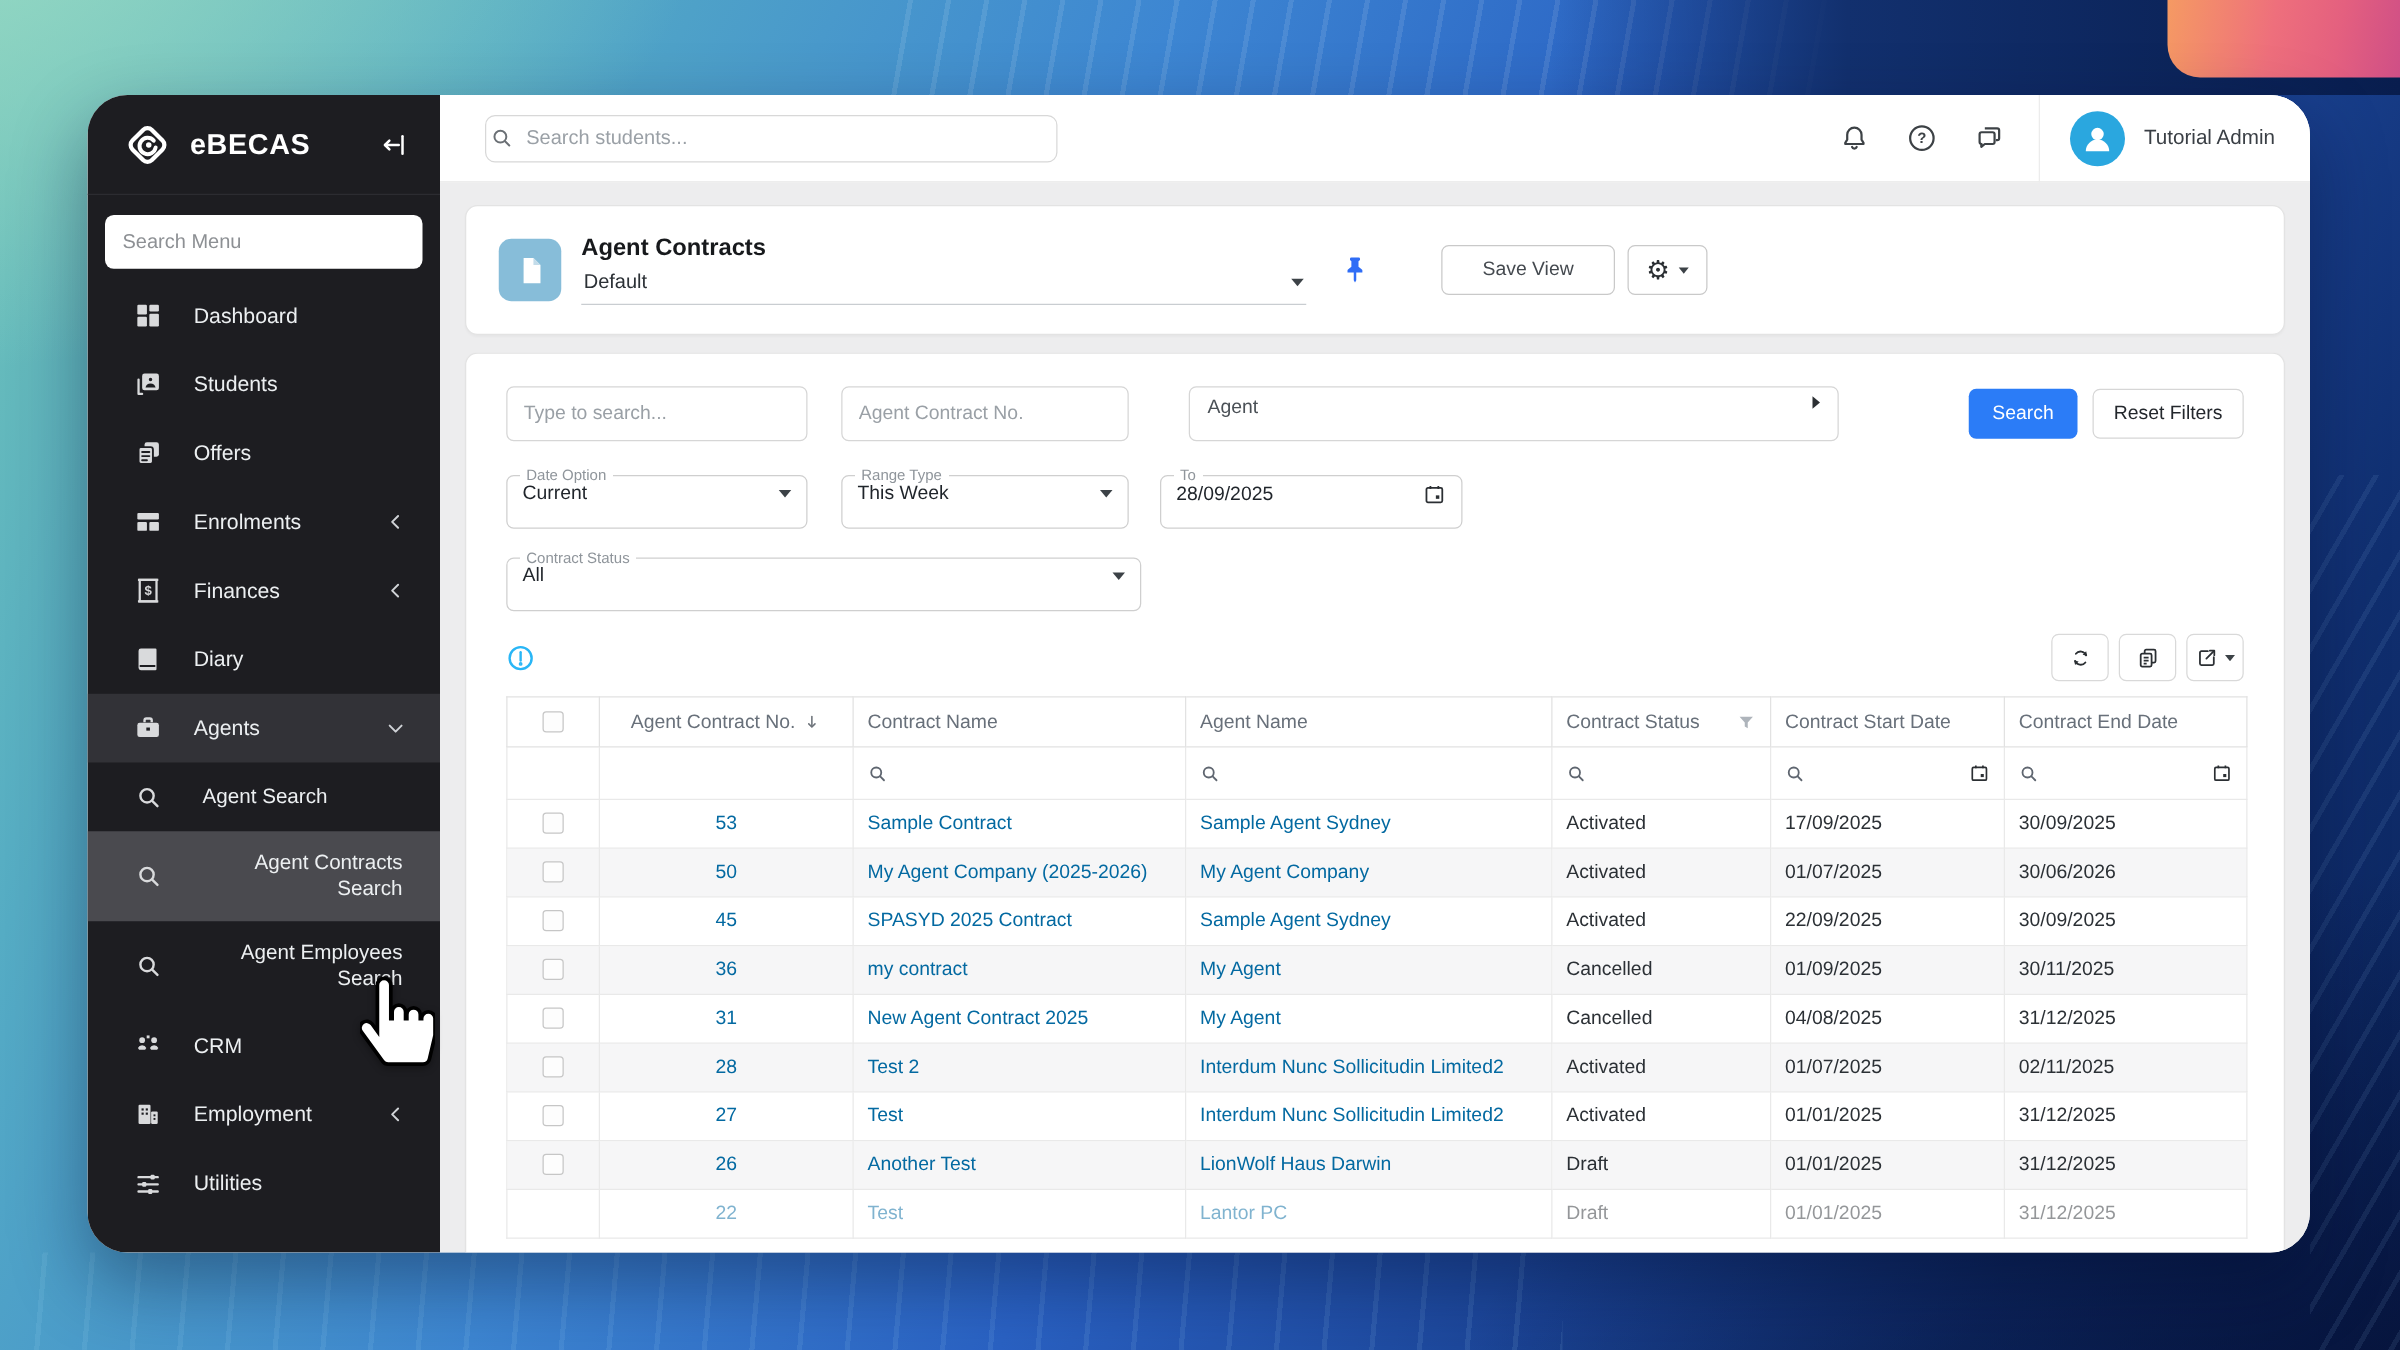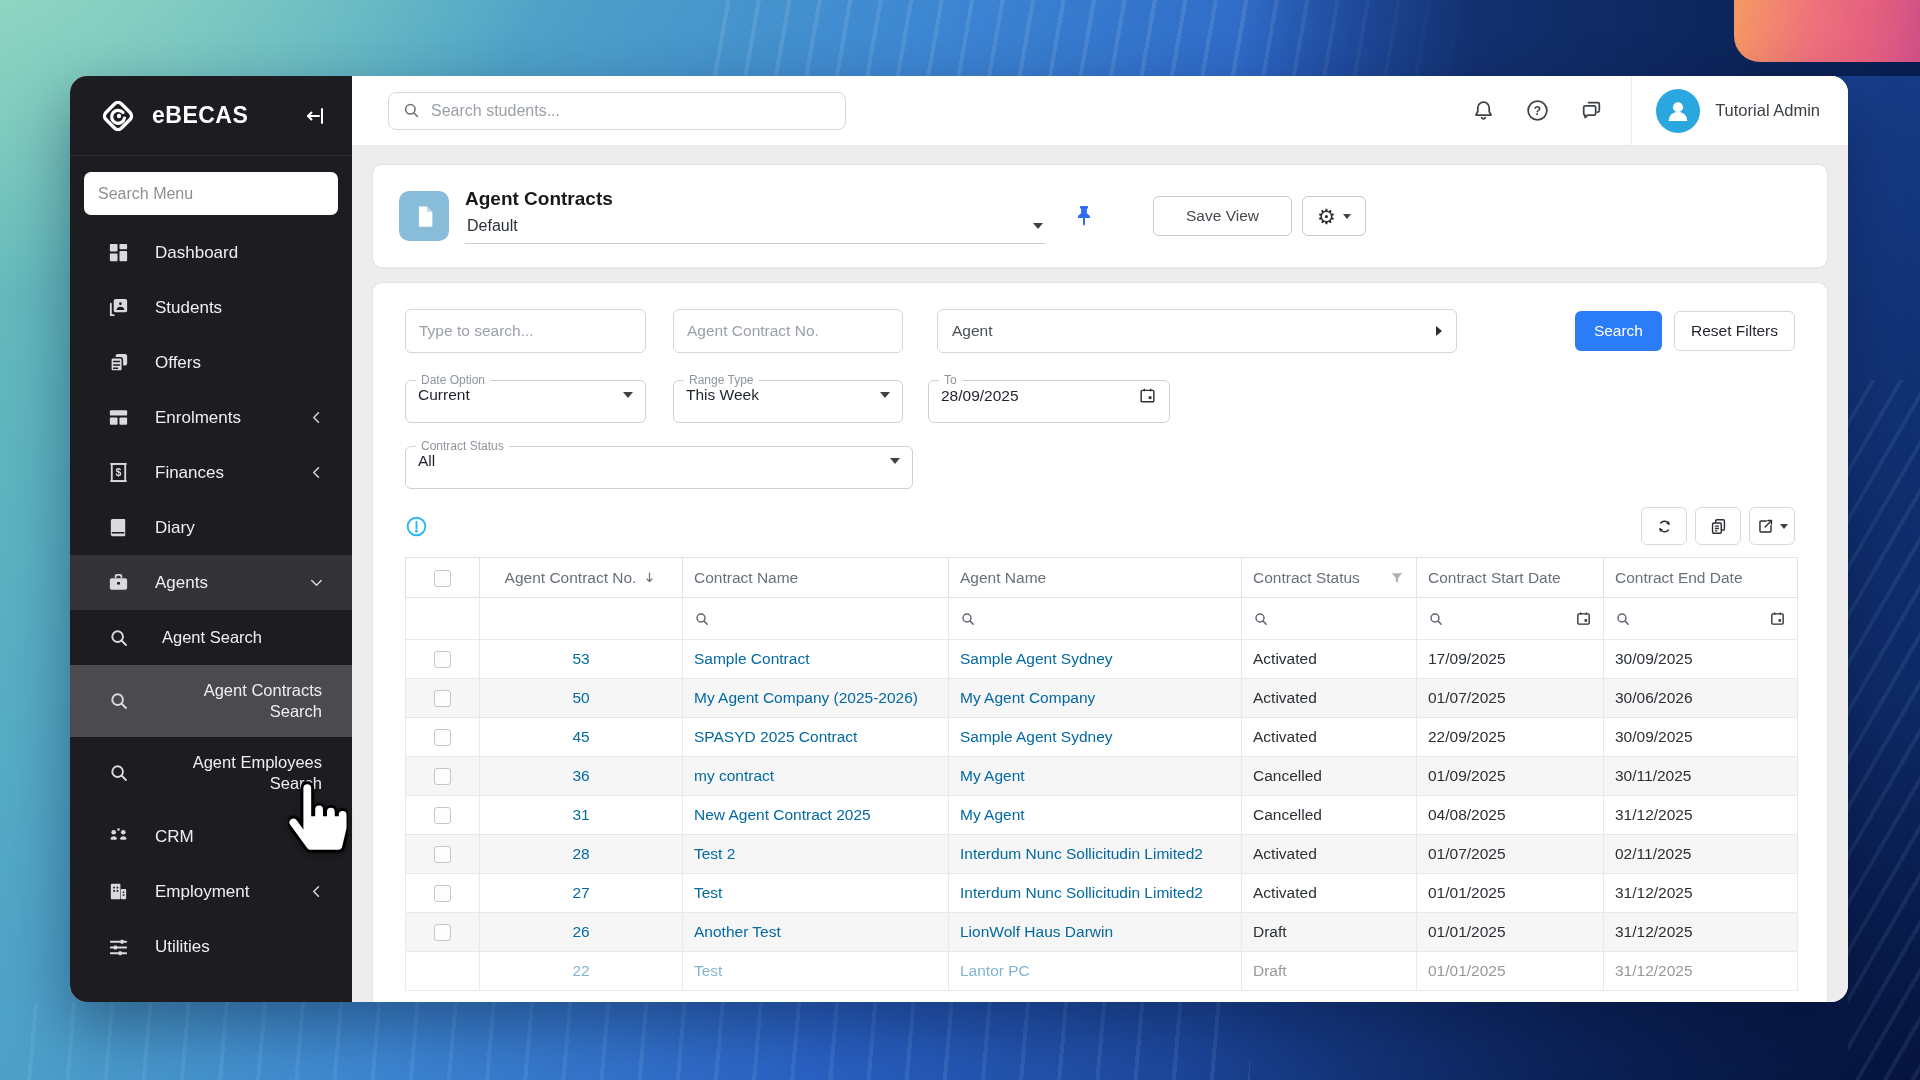--- a/index.html
+++ b/index.html
@@ -18,21 +18,21 @@
   .streaks-top { position:absolute; top:0; left:700px; width:820px; height:76px; opacity:.45;
     background:repeating-linear-gradient(100deg, transparent 0 26px, rgba(255,255,255,.22) 26px 30px); }
   .streaks-bottom { position:absolute; bottom:0; left:0; width:1250px; height:78px; opacity:.35;
     background:repeating-linear-gradient(95deg, transparent 0 34px, rgba(180,230,255,.28) 34px 38px); }
   .streaks-right { position:absolute; top:380px; right:0; width:72px; height:700px; opacity:.3;
     background:repeating-linear-gradient(120deg, transparent 0 20px, rgba(160,210,255,.3) 20px 24px); }
   .corner-card { position:absolute; top:0; right:0; width:186px; height:62px; border-radius:0 0 0 26px;
     background:linear-gradient(100deg,#f59a63 0%,#ee6f7c 45%,#e4607f 72%,#cf4f86 100%); }
 
   
-  .window { position:absolute; left:70px; top:76px; width:1778px; height:926px; border-radius:17px;
+  .window { position:absolute; left:70px; top:76px; width:1778px; height:926px; border-radius:32px;
     overflow:hidden; display:flex; background:#fff; box-shadow:0 24px 60px rgba(2,10,40,.38); }
 
   
   .sidebar { width:282px; flex:none; background:#1d1d21; color:#ececec; display:flex; flex-direction:column; }
   .brand { height:80px; display:flex; align-items:center; padding:0 22px 0 28px; border-bottom:1px solid #2c2c31; }
   .brand-logo { width:40px; height:40px; flex:none; }
   .brand-name { font-size:23px; font-weight:700; letter-spacing:.5px; margin-left:14px; color:#fff; }
   .collapse-btn { margin-left:auto; width:30px; height:30px; display:flex; align-items:center; justify-content:center; cursor:pointer; }
   .menu-search { margin:16px 14px 10px; }
   .menu-search input { width:100%; height:43px; border:none; border-radius:7px; background:#fff; padding:0 14px;
@@ -47,21 +47,21 @@
   .side-item.sub { padding-left:38px; }
   .side-item.sub .s-icon { width:22px; height:22px; }
   .side-item.sub .s-label { margin-left:32px; font-size:16.5px; font-weight:500;text-align:right; }
   .side-item.twoline { height:72px; }
   .side-item.twoline .s-label { width:160px; }
   .side-item.selected { background:#4a4a4f; }
 
   
   .main { flex:1; min-width:0; display:flex; flex-direction:column; background:#ededee; }
   .topbar { height:70px; flex:none; background:#fff; display:flex; align-items:center; padding:0 24px 0 36px; border-bottom:1px solid #e8e8e8; }
-  .search-box { width:458px; height:38px; border:1px solid #d8d8d8; border-radius:8px; display:flex; align-items:center; padding:0 13px; gap:10px; background:#fff; }
+  .search-box { width:458px; height:38px; border:1px solid #d8d8d8; border-radius:8px; display:flex; align-items:center; padding:0 3px; gap:10px; background:#fff; }
   .search-box input { border:none; outline:none; flex:1; font-size:16px; color:#333; font-family:inherit; }
   .search-box input::placeholder { color:#9aa0a6; }
   .tb-icon { width:40px; height:40px; border-radius:8px; display:flex; align-items:center; justify-content:center; cursor:pointer; margin-left:14px; }
   .tb-icon.first { margin-left:auto; }
   .tb-divider { width:1px; height:70px; background:#ececec; margin:0 24px 0 20px; }
   .avatar { width:44px; height:44px; border-radius:50%; background:#2aa7df; display:flex; align-items:center; justify-content:center; cursor:pointer; }
   .user-name { font-size:16.5px; font-weight:500; color:#3a3f45; margin-left:15px; margin-right:4px; white-space:nowrap; }
 
   .content { flex:1; min-height:0; padding:18px 20px 0; display:flex; flex-direction:column; }
 
@@ -83,22 +83,22 @@
   .caret.sm { border-left-width:4px; border-right-width:4px; border-top-width:5px; }
 
   
   .filter-card { margin-top:14px; flex:1; min-height:0; background:#fff; border:1px solid #e3e3e3; border-bottom:none;
     border-radius:10px 10px 0 0; padding:26px 32px 0; overflow:hidden; box-shadow:0 1px 2px rgba(0,0,0,.03); }
   .f-row1 { display:flex; align-items:center; }
   .inp { height:44px; border:1px solid #d6d6d6; border-radius:6px; padding:0 13px; font-size:15.5px; color:#23272c; font-family:inherit; background:#fff; }
   .inp::placeholder { color:#9aa0a6; }
   .w-search { width:241px; }
   .w-no { width:230px; margin-left:27px; }
-  .agent-box { width:520px; margin-left:34px; height:44px; border:1px solid #d6d6d6; border-radius:6px;
-    display:flex; align-items:center; justify-content:space-between; padding:17px 14px; cursor:pointer; }
+  .agent-box { width:520px; margin-left:48px; height:44px; border:1px solid #d6d6d6; border-radius:6px;
+    display:flex; align-items:flex-start; justify-content:space-between; padding:7px 14px; cursor:pointer; }
   .agent-box .ab-label { font-size:15.5px; color:#4a5056; }
   .tri-right { width:0; height:0; border-top:5px solid transparent; border-bottom:5px solid transparent; border-left:6px solid #2b2f33; }
   .f-btns { margin-left:auto; display:flex; gap:12px; }
   .btn-primary { height:40px; padding:0 19px; border:none; border-radius:6px; background:#2b7cf7; color:#fff; font-size:15.5px; font-family:inherit; cursor:pointer; }
   .btn-outline { height:40px; padding:0 16px; border:1px solid #d6d6d6; border-radius:6px; background:#fff; color:#23272c; font-size:15.5px; font-family:inherit; cursor:pointer; }
 
   .f-row2 { display:flex; margin-top:20px; }
   .fset { border:1px solid #cfcfcf; border-radius:6px; height:50px; padding:0 12px 6px; position:relative; background:#fff; cursor:pointer; }
   .fset legend { font-size:12px; color:#8f959b; padding:0 5px; margin-left:-2px; }
   .fs-value { font-size:15.5px; color:#1f242a; display:flex; justify-content:space-between; align-items:center; margin-top:-1px; }

